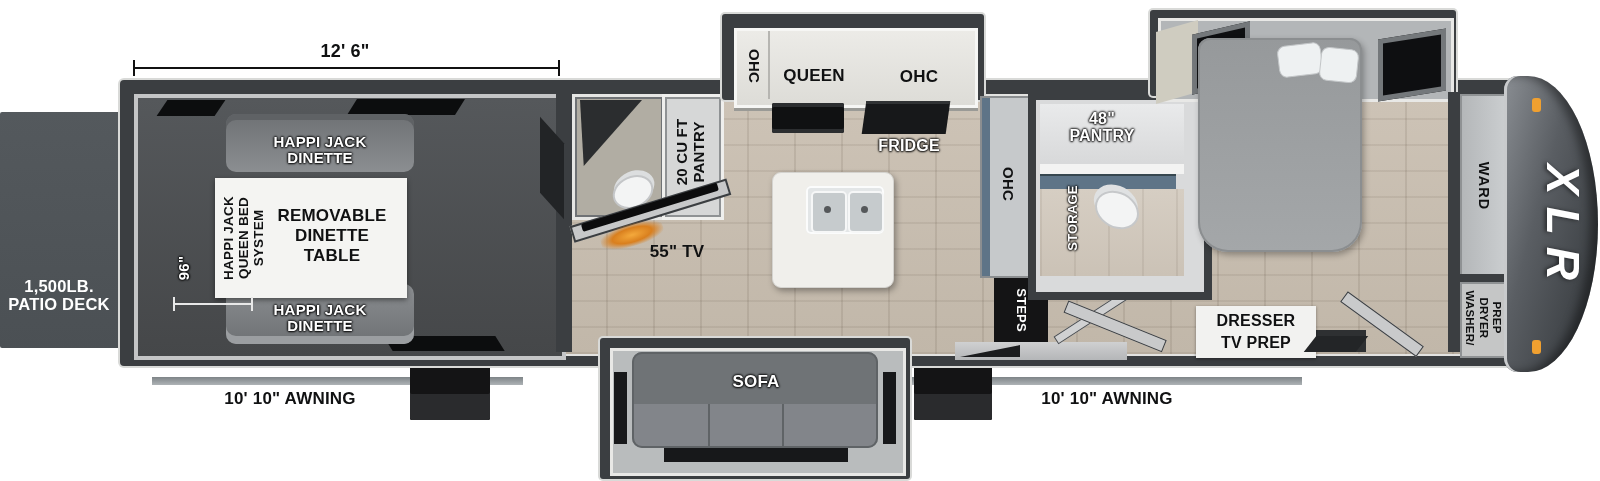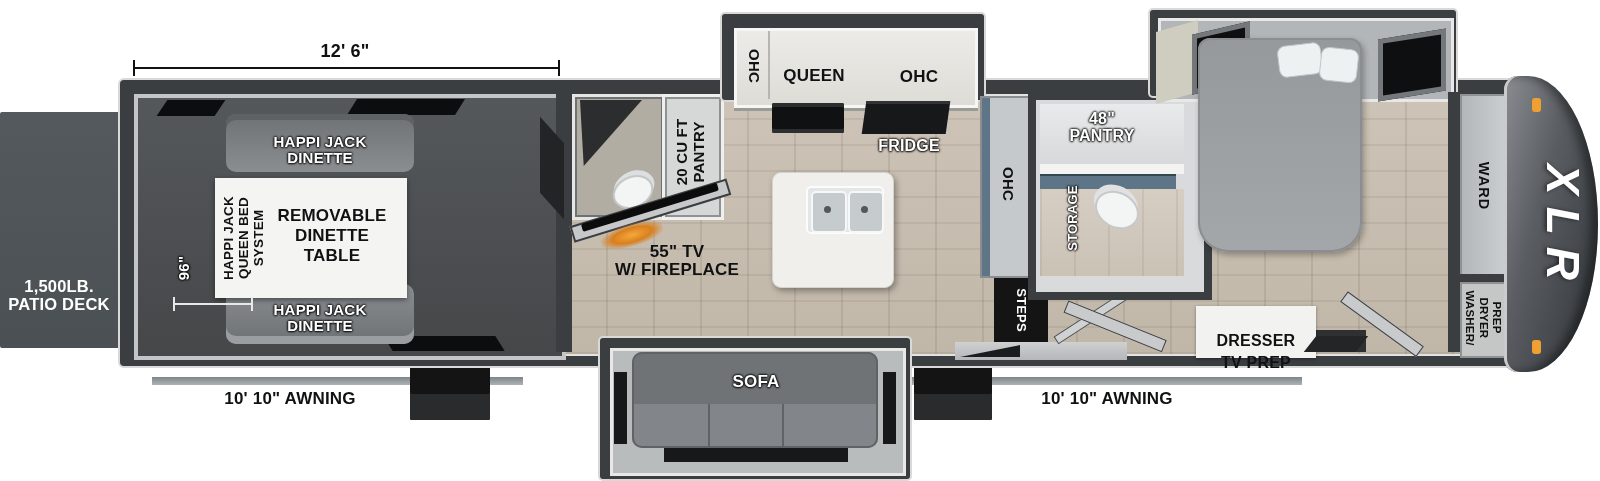--- a/index.html
+++ b/index.html
@@ -94,21 +94,20 @@
   <div class="lbl btxt rotccw" style="left:690px;top:152px;font-size:15px;line-height:1.1;">
     <div>20 CU FT</div>
     <div>PANTRY</div>
   </div>
 
   <div class="abs" style="left:572px;top:226px;width:160px;height:13px;background:#c7c8c9;border:2px solid #3b3e41;transform:rotate(-17deg);transform-origin:left center;"></div>
   <div class="abs" style="left:600px;top:224px;width:64px;height:22px;background:radial-gradient(ellipse at center,#f4a93c 0%,#d97f1e 45%,rgba(217,127,30,0) 75%);transform:rotate(-16deg);"></div>
   <div class="abs" style="left:582px;top:224px;width:142px;height:8px;background:#0c0c0d;transform:rotate(-17deg);transform-origin:left center;border-radius:2px;"></div>
   <div class="lbl btxt" style="left:592px;top:243px;width:170px;font-size:17px;">
     <div>55" TV</div>
-    <div>W/ FIREPLACE</div>
   </div>
 
   <div class="abs wall" style="left:722px;top:14px;width:262px;height:86px;border-radius:3px;box-shadow:0 0 0 2px #d9dad8;"></div>
   <div class="abs" style="left:734px;top:28px;width:238px;height:74px;background:linear-gradient(180deg,#ecebe7,#dddcd7);border:3px solid #f6f6f4;box-shadow:0 3px 0 #9a9a96;"></div>
   <div class="abs" style="left:768px;top:31px;width:2px;height:68px;background:#b6b5b1;"></div>
   <div class="lbl btxt vtd ctr" style="left:754px;top:66px;font-size:15px;">OHC</div>
   <div class="lbl btxt ctr" style="left:814px;top:76px;font-size:17px;">QUEEN</div>
   <div class="lbl btxt ctr" style="left:919px;top:77px;font-size:17px;">OHC</div>
 
   <div class="abs" style="left:772px;top:103px;width:72px;height:30px;background:#101112;border-radius:2px;box-shadow:inset 0 4px 0 #2c2e30,inset 0 -4px 0 #2c2e30;"></div>
@@ -150,21 +149,21 @@
   <div class="abs" style="left:1156px;top:20px;width:42px;height:72px;background:#cfccc0;transform:skewY(-16deg);transform-origin:right top;"></div>
   <div class="abs" style="left:1192px;top:28px;width:48px;height:50px;background:#0e0f11;border:5px solid #74787b;transform:skewY(-13deg);"></div>
   <div class="abs" style="left:1378px;top:34px;width:58px;height:52px;background:#0e0f11;border:5px solid #74787b;transform:skewY(-9deg);"></div>
 
   <div class="abs" style="left:1198px;top:38px;width:164px;height:214px;background:linear-gradient(180deg,#96999b,#a4a7a9);border-radius:12px 12px 30px 30px;box-shadow:inset 0 0 0 2px #8b8e90,2px 3px 6px rgba(0,0,0,.3);"></div>
   <div class="abs" style="left:1278px;top:44px;width:42px;height:30px;background:#eef1f2;border:1px solid #c3c6c8;border-radius:8px;transform:rotate(-7deg);"></div>
   <div class="abs" style="left:1320px;top:48px;width:36px;height:32px;background:#eef1f2;border:1px solid #c3c6c8;border-radius:8px;transform:rotate(6deg);"></div>
 
   <div class="abs" style="left:1196px;top:330px;width:170px;height:22px;background:#2e3032;"></div>
   <div class="abs" style="left:1196px;top:306px;width:120px;height:52px;background:#f2f2f0;box-shadow:0 1px 3px rgba(0,0,0,.4);"></div>
-  <div class="lbl btxt" style="left:1196px;top:310px;width:120px;font-size:16px;line-height:1.35;margin-top:20px;">
+  <div class="lbl btxt" style="left:1196px;top:310px;width:120px;font-size:16px;line-height:1.35;">
     <div>DRESSER</div>
     <div>TV PREP</div>
   </div>
   <div class="abs" style="left:1344px;top:290px;width:92px;height:11px;background:#c9cacb;border:1px solid #3b3e41;transform:rotate(36deg);transform-origin:left center;"></div>
   <div class="abs" style="left:1310px;top:336px;width:52px;height:16px;background:#232527;transform:skewX(-38deg);"></div>
 
   <div class="abs wall" style="left:1448px;top:92px;width:12px;height:260px;"></div>
   <div class="abs" style="left:1460px;top:94px;width:44px;height:180px;background:linear-gradient(90deg,#b4b7b9,#cbced0);border:2px solid #8f9294;"></div>
   <div class="lbl btxt vtd ctr" style="left:1483px;top:186px;font-size:14.5px;letter-spacing:1px;">WARD</div>
   <div class="abs wall" style="left:1456px;top:274px;width:50px;height:8px;"></div>

